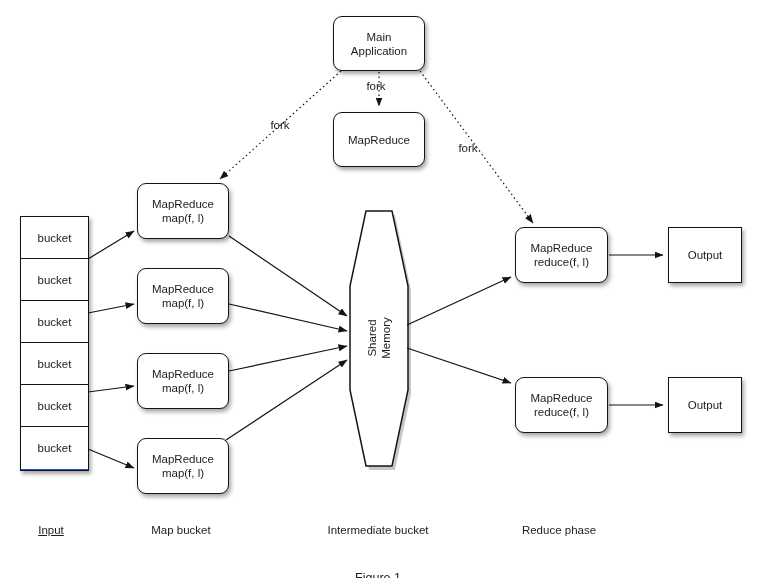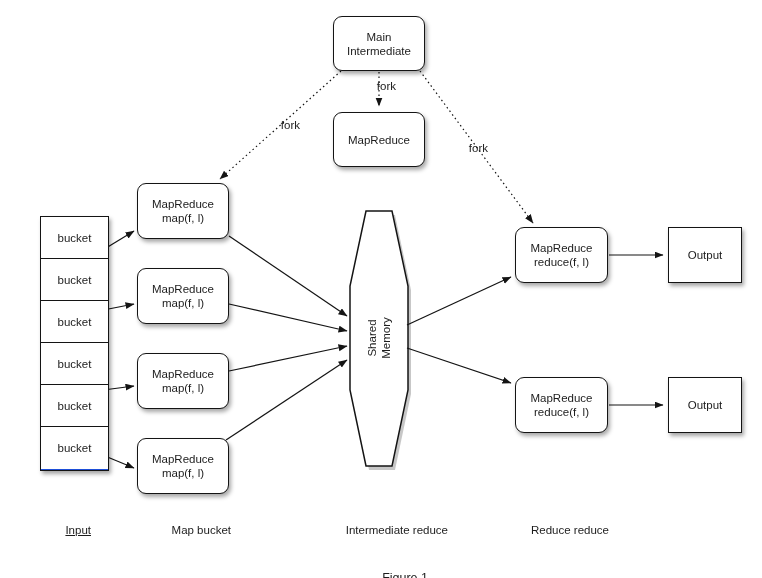--- a/index.html
+++ b/index.html
@@ -27,35 +27,34 @@
     box-shadow:2px 3px 4px rgba(0,0,0,0.35);
   }
   .rounded{border-radius:9px;}
   .node span{display:block;}
   .bucket-stack{
     position:absolute;
     box-sizing:border-box;
     border:1.5px solid #141414;
     background:#1d4ed8;
     box-shadow:2px 3px 4px rgba(0,0,0,0.35);
-    margin-left:20px;
   }
   .bucket-cell{
     box-sizing:border-box;
     height:42px;
     display:flex;align-items:center;justify-content:center;
     font-size:11.5px;
     border-bottom:1.5px solid #141414;
     background:#ffffff;
   }
   .bucket-cell:last-child{border-bottom:none;}
   .lbl{
     position:absolute;
     font-size:11.5px;
-    text-align:right;
+    text-align:center;
     white-space:nowrap;
   }
   .rotated{
     position:absolute;
     left:329px;top:316px;
     width:100px;height:44px;
     display:flex;flex-direction:column;align-items:center;justify-content:center;
     transform:rotate(-90deg);
     font-size:11.5px;line-height:14px;text-align:center;
   }
@@ -91,21 +90,21 @@
 
     <line x1="407" y1="325" x2="511" y2="277" stroke="#141414" stroke-width="1.2" marker-end="url(#arrow)"></line>
     <line x1="407" y1="348" x2="511" y2="383" stroke="#141414" stroke-width="1.2" marker-end="url(#arrow)"></line>
 
     <line x1="609" y1="255" x2="663" y2="255" stroke="#141414" stroke-width="1.2" marker-end="url(#arrow)"></line>
     <line x1="609" y1="405" x2="663" y2="405" stroke="#141414" stroke-width="1.2" marker-end="url(#arrow)"></line>
   </svg>
 
   <div class="node rounded" style="left:333px;top:16px;width:92px;height:55px;">
     <span>Main</span>
-    <span>Intermediate</span>
+    <span>Application</span>
   </div>
 
   <div class="node rounded" style="left:333px;top:112px;width:92px;height:55px;">
     <span>MapReduce</span>
   </div>
 
   <div class="lbl" style="left:356px;top:80px;width:40px;">fork</div>
   <div class="lbl" style="left:260px;top:119px;width:40px;">fork</div>
   <div class="lbl" style="left:448px;top:142px;width:40px;">fork</div>
 
@@ -151,18 +150,18 @@
 
   <div class="node" style="left:668px;top:227px;width:74px;height:56px;">
     <span>Output</span>
   </div>
   <div class="node" style="left:668px;top:377px;width:74px;height:56px;">
     <span>Output</span>
   </div>
 
   <div class="lbl" style="left:11px;top:524px;width:80px;text-decoration:underline;">Input</div>
   <div class="lbl" style="left:131px;top:524px;width:100px;">Map bucket</div>
-  <div class="lbl" style="left:308px;top:524px;width:140px;">Intermediate reduce</div>
-  <div class="lbl" style="left:509px;top:524px;width:100px;">Reduce reduce</div>
+  <div class="lbl" style="left:308px;top:524px;width:140px;">Intermediate bucket</div>
+  <div class="lbl" style="left:509px;top:524px;width:100px;">Reduce phase</div>
 
   <div class="lbl" style="left:328px;top:571px;width:100px;font-size:12.5px;">Figure 1</div>
 
 </div>
 
 </body></html>

